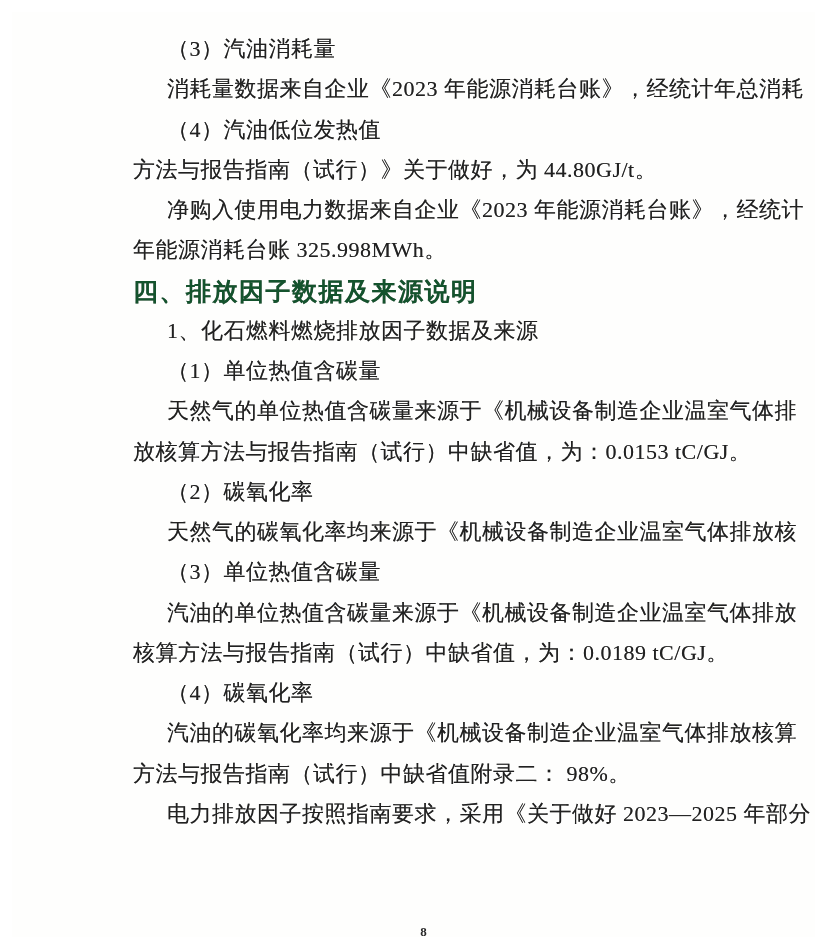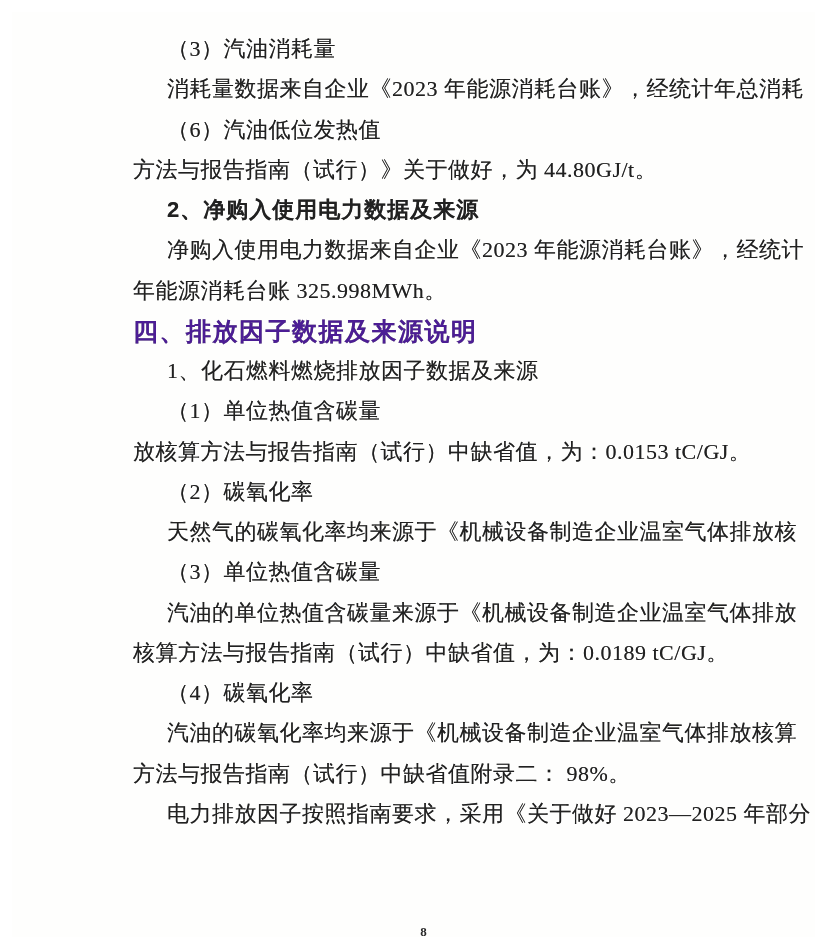--- a/index.html
+++ b/index.html
@@ -32,49 +32,49 @@
   .line.bold {
     font-weight: bold;
     font-family: "Liberation Sans", "DejaVu Sans", sans-serif;
     letter-spacing: 1px;
   }
   .line.heading {
     font-weight: bold;
     font-family: "Liberation Sans", "DejaVu Sans", sans-serif;
     font-size: 25px;
     letter-spacing: 1.5px;
-    color: #4c1d95;
+    color: #14532d;
   }
   .page-number {
     position: absolute;
     left: 0;
     right: 0;
     top: 908px;
     text-align: center;
     font-size: 13px;
     font-weight: bold;
     font-family: "Liberation Serif", "DejaVu Serif", serif;
     color: #2a2a2a;
   }
 </style>
 </head>
 <body>
 
 <div class="page">
   <div class="content" id="doc-lines">
       <div class="line indent">（3）汽油消耗量</div>
       <div class="line indent">消耗量数据来自企业《2023 年能源消耗台账》，经统计年总消耗</div>
-      <div class="line indent">（6）汽油低位发热值</div>
+      <div class="line indent">（4）汽油低位发热值</div>
       <div class="line flush">方法与报告指南（试行）》关于做好，为 44.80GJ/t。</div>
-      <div class="line indent bold">2、净购入使用电力数据及来源</div>
       <div class="line indent">净购入使用电力数据来自企业《2023 年能源消耗台账》，经统计</div>
       <div class="line flush">年能源消耗台账 325.998MWh。</div>
       <div class="line heading">四、排放因子数据及来源说明</div>
       <div class="line indent">1、化石燃料燃烧排放因子数据及来源</div>
       <div class="line indent">（1）单位热值含碳量</div>
+      <div class="line indent">天然气的单位热值含碳量来源于《机械设备制造企业温室气体排</div>
       <div class="line flush">放核算方法与报告指南（试行）中缺省值，为：0.0153 tC/GJ。</div>
       <div class="line indent">（2）碳氧化率</div>
       <div class="line indent">天然气的碳氧化率均来源于《机械设备制造企业温室气体排放核</div>
       <div class="line indent">（3）单位热值含碳量</div>
       <div class="line indent">汽油的单位热值含碳量来源于《机械设备制造企业温室气体排放</div>
       <div class="line flush">核算方法与报告指南（试行）中缺省值，为：0.0189 tC/GJ。</div>
       <div class="line indent">（4）碳氧化率</div>
       <div class="line indent">汽油的碳氧化率均来源于《机械设备制造企业温室气体排放核算</div>
       <div class="line flush">方法与报告指南（试行）中缺省值附录二： 98%。</div>
       <div class="line indent">电力排放因子按照指南要求，采用《关于做好 2023—2025 年部分</div>

